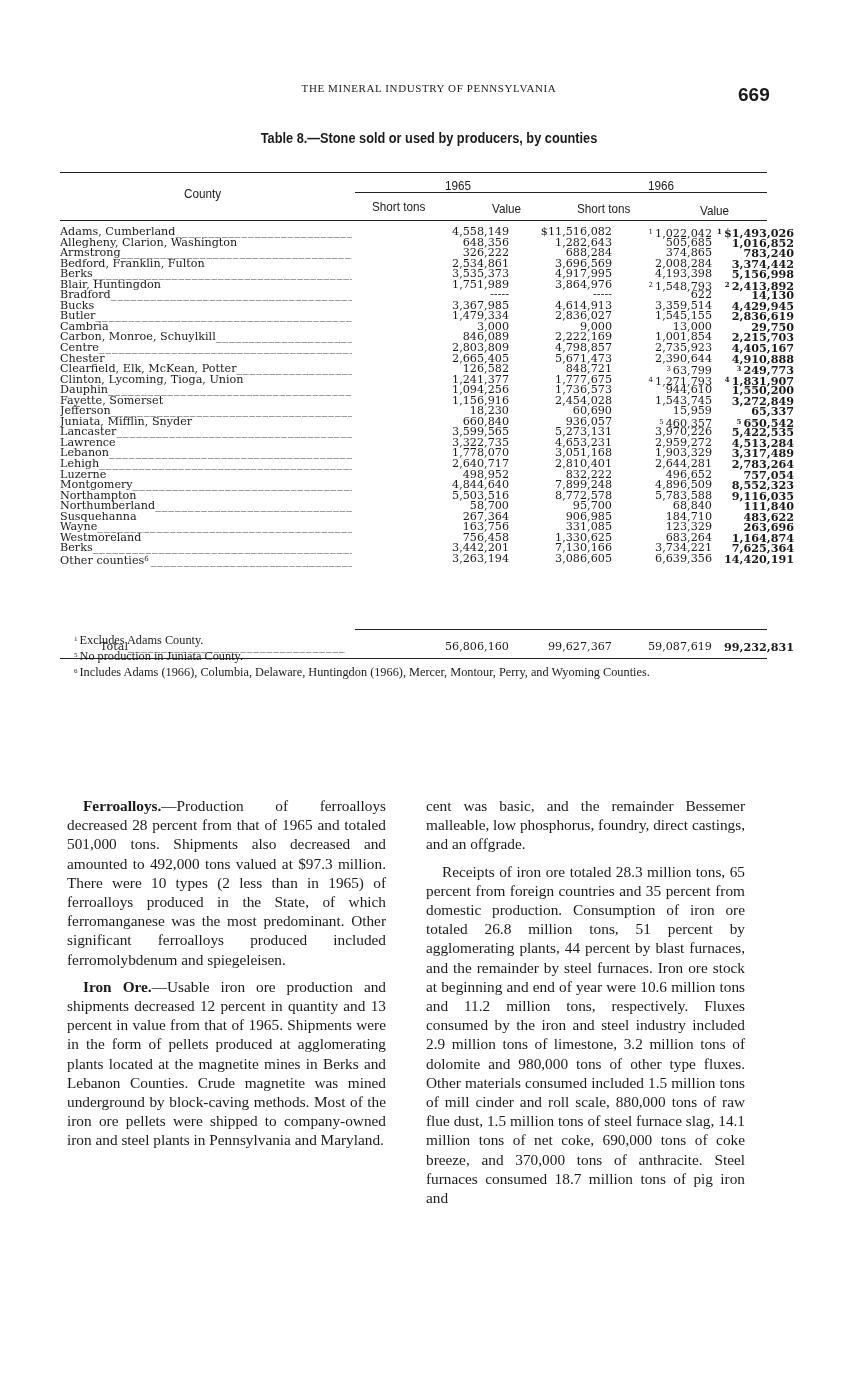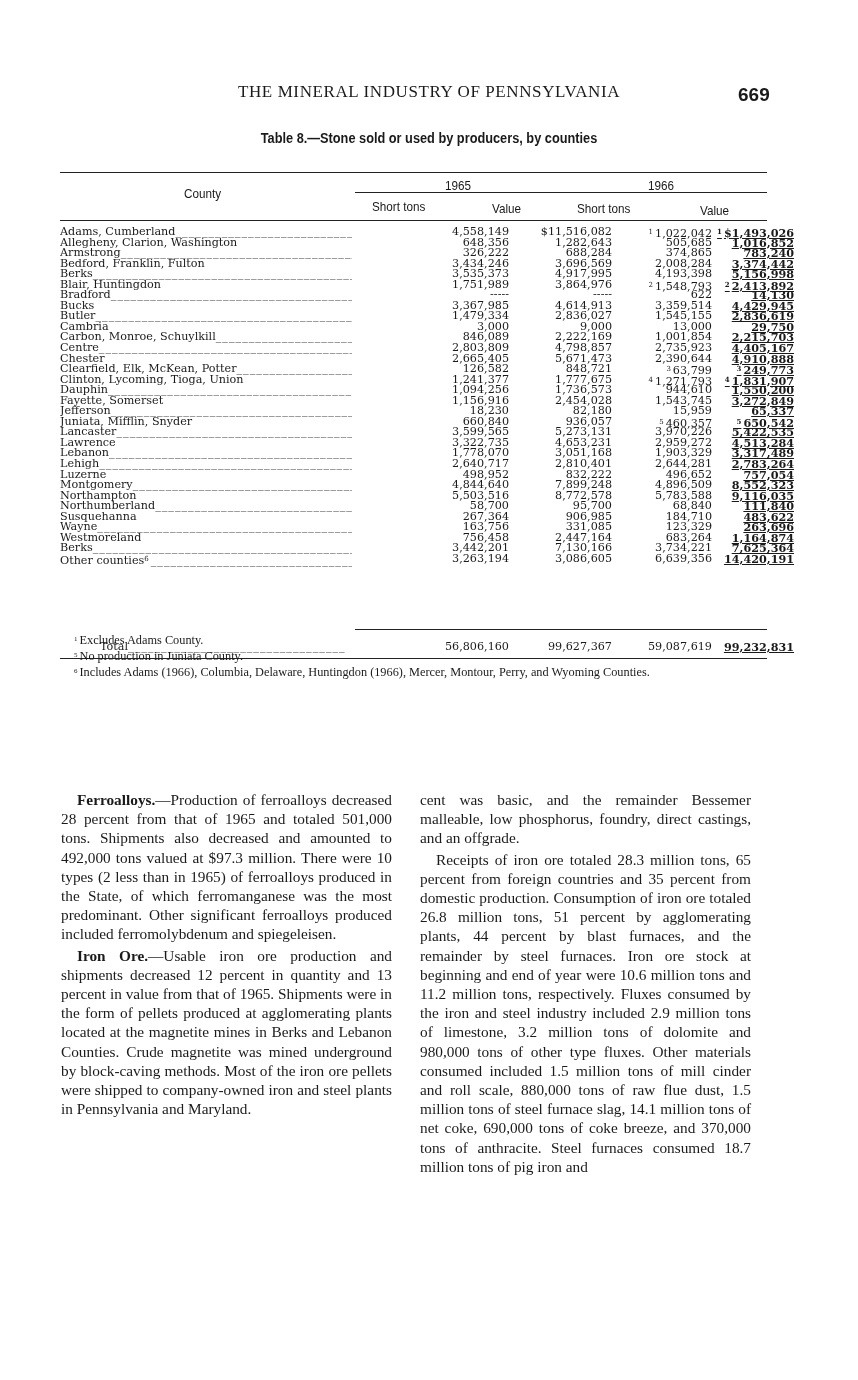--- a/index.html
+++ b/index.html
@@ -1,37 +1,37 @@
 <!DOCTYPE html>
 <html><head>
 <meta charset="utf-8">
 <style>
   html, body { margin: 0; padding: 0; background: #ffffff; }
   body { width: 858px; height: 1380px; position: relative; overflow: hidden; color: #1a1a1a; font-family: "Liberation Serif", serif; }
-  .running-head { position: absolute; top: 82px; left: 0; width: 858px; text-align: center; font-size: 17px; letter-spacing: 0.6px; }
+  .running-head { position: absolute; top: 82px; left: 0; width: 858px; text-align: center; font-size: 11px; letter-spacing: 0.6px; }
   .page-num { position: absolute; top: 84px; left: 738px; font-family: "Liberation Sans", sans-serif; font-weight: bold; font-size: 19px; text-align: center; }
   .table-title { position: absolute; top: 130px; left: 0; width: 858px; text-align: center; font-weight: bold; font-size: 14.5px; font-family: "Liberation Sans", sans-serif; transform: scaleX(0.88); }
   .tbl { position: absolute; top: 168px; left: 60px; width: 707px; }
   .rule { position: absolute; height: 1px; background: #222; }
   .hdr { position: absolute; font-size: 13px; font-family: "Liberation Sans", sans-serif; transform: scaleX(0.9); transform-origin: left; }
   .rows { position: absolute; top: 59px; left: 0; width: 707px; font-family: "DejaVu Serif", serif; font-size: 11.2px; line-height: 10.55px; }
   .row { position: relative; height: 10.55px; white-space: nowrap; }
   .county { position: absolute; left: 0; width: 292px; overflow: hidden; }
   .county .dots { letter-spacing: 1px; }
   .num { position: absolute; text-align: right; }
   .c1 { right: 258px; }
   .c2 { right: 155px; }
   .c3 { right: 55px; }
-  .c4 { right: -27px; font-weight: bold; text-decoration: underline; }
+  .c4 { right: -27px; font-weight: bold; }
   sup { font-size: 7px; vertical-align: 3px; margin-right: 2px; }
   .total { position: absolute; top: 640px; left: 0; width: 707px; font-family: "DejaVu Serif", serif; font-size: 11.2px; }
   .footnotes { position: absolute; top: 632px; left: 60px; width: 710px; font-size: 12.3px; line-height: 15px; }
   .fn { padding-left: 14px; }
   .col { position: absolute; top: 788px; width: 335px; font-size: 15.3px; line-height: 19.2px; text-align: justify; }
-  .col p { margin: 2px; text-indent: 16px; }
+  .col p { margin: 8px; text-indent: 16px; }
   .col p.cont { text-indent: 0; }
   .col b { font-weight: bold; }
   .col-left { left: 59px; }
   .col-right { left: 418px; }
 </style>
 </head>
 <body>
 
 <div class="running-head">THE MINERAL INDUSTRY OF PENNSYLVANIA</div>
 <div class="page-num">669</div>
@@ -66,21 +66,21 @@
       </div>
       <div class="row">
         <span class="county"><span>Armstrong</span><span class="dots">______________________________________________</span></span>
         <span class="num c1">326,222</span>
         <span class="num c2">688,284</span>
         <span class="num c3"><span>374,865</span></span>
         <span class="num c4"><span>783,240</span></span>
       </div>
       <div class="row">
         <span class="county"><span>Bedford, Franklin, Fulton</span><span class="dots">______________________________________________</span></span>
-        <span class="num c1">3,434,246</span>
+        <span class="num c1">2,534,861</span>
         <span class="num c2">3,696,569</span>
         <span class="num c3"><span>2,008,284</span></span>
         <span class="num c4"><span>3,374,442</span></span>
       </div>
       <div class="row">
         <span class="county"><span>Berks</span><span class="dots">______________________________________________</span></span>
         <span class="num c1">3,535,373</span>
         <span class="num c2">4,917,995</span>
         <span class="num c3"><span>4,193,398</span></span>
         <span class="num c4"><span>5,156,998</span></span>
@@ -165,21 +165,21 @@
       <div class="row">
         <span class="county"><span>Fayette, Somerset</span><span class="dots">______________________________________________</span></span>
         <span class="num c1">1,156,916</span>
         <span class="num c2">2,454,028</span>
         <span class="num c3"><span>1,543,745</span></span>
         <span class="num c4"><span>3,272,849</span></span>
       </div>
       <div class="row">
         <span class="county"><span>Jefferson</span><span class="dots">______________________________________________</span></span>
         <span class="num c1">18,230</span>
-        <span class="num c2">82,180</span>
+        <span class="num c2">60,690</span>
         <span class="num c3"><span>15,959</span></span>
         <span class="num c4"><span>65,337</span></span>
       </div>
       <div class="row">
         <span class="county"><span>Juniata, Mifflin, Snyder</span><span class="dots">______________________________________________</span></span>
         <span class="num c1">660,840</span>
         <span class="num c2">936,057</span>
         <span class="num c3"><sup>5</sup><span>460,357</span></span>
         <span class="num c4"><sup>5</sup><span>650,542</span></span>
       </div>
@@ -249,21 +249,21 @@
       <div class="row">
         <span class="county"><span>Wayne</span><span class="dots">______________________________________________</span></span>
         <span class="num c1">163,756</span>
         <span class="num c2">331,085</span>
         <span class="num c3"><span>123,329</span></span>
         <span class="num c4"><span>263,696</span></span>
       </div>
       <div class="row">
         <span class="county"><span>Westmoreland</span><span class="dots">______________________________________________</span></span>
         <span class="num c1">756,458</span>
-        <span class="num c2">2,447,164</span>
+        <span class="num c2">1,330,625</span>
         <span class="num c3"><span>683,264</span></span>
         <span class="num c4"><span>1,164,874</span></span>
       </div>
       <div class="row">
         <span class="county"><span>Berks</span><span class="dots">______________________________________________</span></span>
         <span class="num c1">3,442,201</span>
         <span class="num c2">7,130,166</span>
         <span class="num c3"><span>3,734,221</span></span>
         <span class="num c4"><span>7,625,364</span></span>
       </div>

